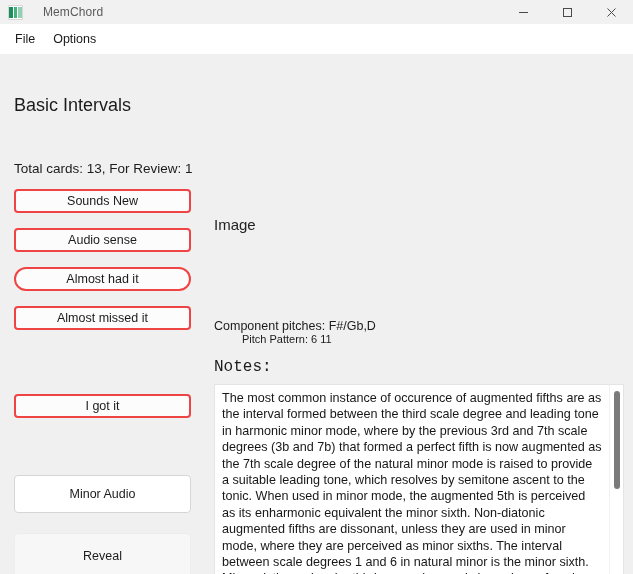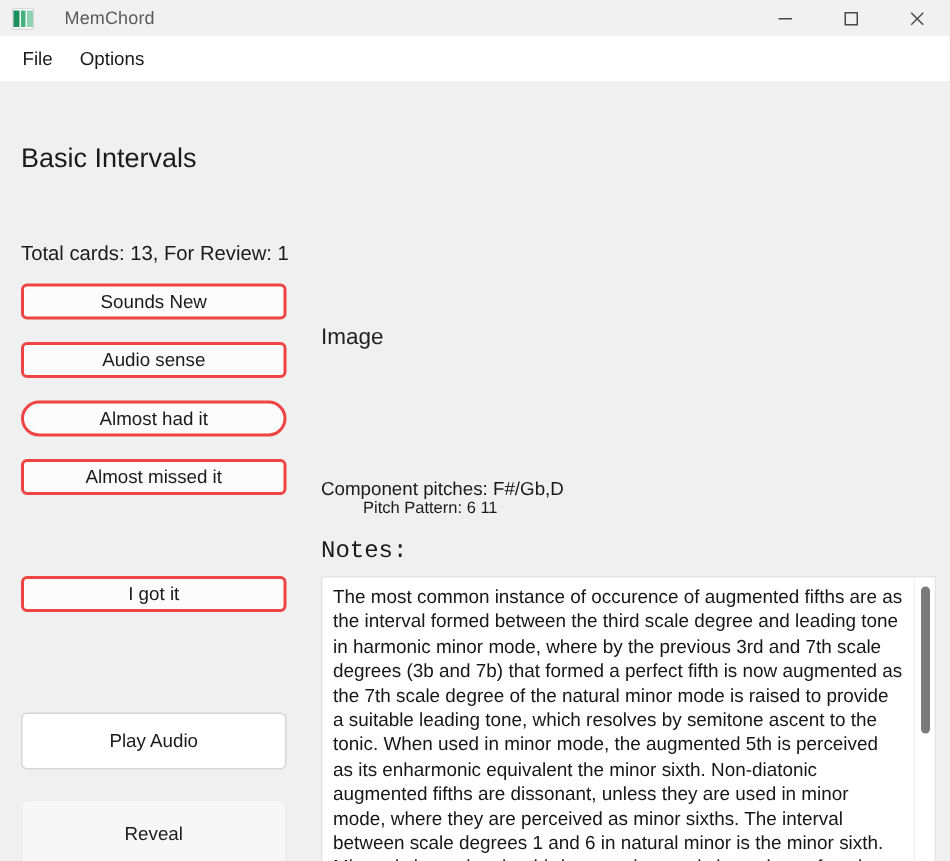--- a/index.html
+++ b/index.html
@@ -143,21 +143,21 @@
     align-items: center;
     justify-content: center;
     box-sizing: border-box;
     padding: 0;
   }
   .btn.rating-0 { top: 135px; }
   .btn.rating-1 { top: 174px; }
   .btn.rating-2 { top: 213px; border-radius: 14px; }
   .btn.rating-3 { top: 252px; }
   .btn.rating-4 { top: 291px; }
-  .btn.rating-5 { top: 330px; }
+  .btn.rating-5 { top: 340px; }
 
   .btn.play-audio {
     top: 421px;
     height: 38px;
     background: #ffffff;
     border: 1px solid #d6d6d6;
   }
   .btn.reveal {
     top: 479px;
     height: 46px;
@@ -302,21 +302,21 @@
     <div class="left-panel">
       <div class="deck-title">Basic Intervals</div>
       <div class="deck-stats">Total cards: 13, For Review: 1</div>
 
       <button class="btn rating-0">Sounds New</button>
       <button class="btn rating-1">Audio sense</button>
       <button class="btn rating-2">Almost had it</button>
       <button class="btn rating-3">Almost missed it</button>
       <button class="btn rating-5">I got it</button>
 
-      <button class="btn play-audio">Play Audio</button>
+      <button class="btn play-audio">Minor Audio</button>
       <button class="btn reveal">Reveal</button>
     </div>
 
     <div class="right-panel">
       <div class="image-label">Image</div>
       <div class="pitches">Component pitches: F#/Gb,D</div>
       <div class="pattern">Pitch Pattern: 6 11</div>
       <div class="notes-label">Notes:</div>
 
       <div class="notes-box">

